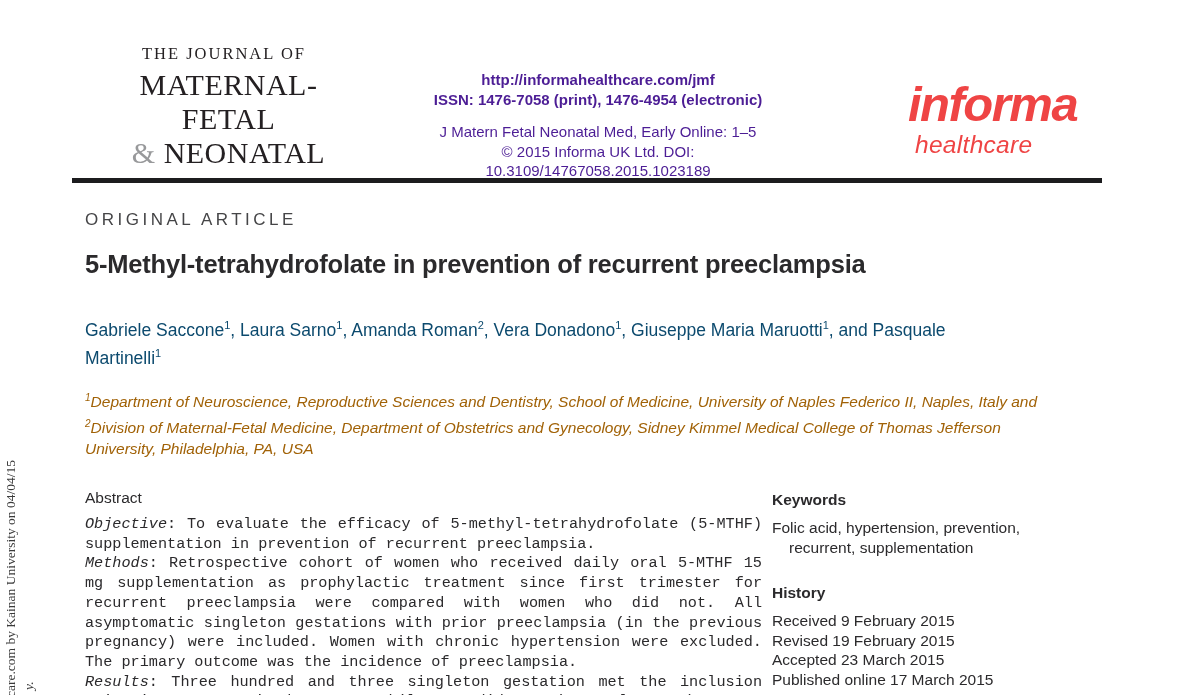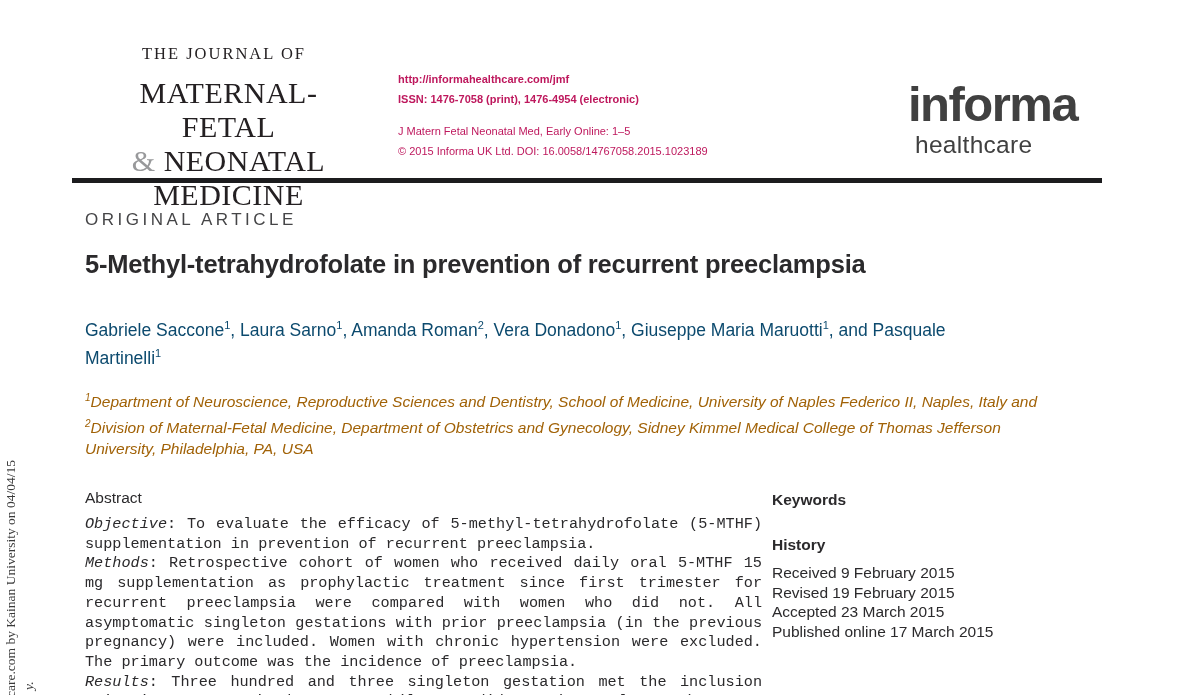--- a/index.html
+++ b/index.html
@@ -8,30 +8,30 @@
 
   
   .vtext{position:absolute;font-family:"Liberation Serif",serif;font-size:13.5px;color:#3a3a3a;
          white-space:nowrap;transform:rotate(-90deg);transform-origin:0 0;}
   .vtext.main{left:3px;top:697px;}
   .vtext.frag{left:21px;top:690px;font-style:italic;}
 
   
   .logo{position:absolute;left:84px;top:44px;width:280px;text-align:center;
         font-family:"Liberation Serif",serif;color:#242022;}
-  .logo .l1{font-size:16.5px;letter-spacing:2px;margin-bottom:12px;}
+  .logo .l1{font-size:16.5px;letter-spacing:2px;margin-bottom:4px;}
   .logo .big{font-size:30px;line-height:34px;letter-spacing:0.5px;margin-left:9px;}
   .logo .amp{color:#98999b;}
 
-  .hc{position:absolute;left:398px;top:70px;width:400px;text-align:left;
-      font-size:11px;line-height:19.5px;color:#be185d;}
+  .hc{position:absolute;left:398px;top:70px;width:400px;text-align:center;
+      font-size:15px;line-height:19.5px;color:#4c1d95;}
   .hc .b{font-weight:bold;}
   .hc .gap{margin-top:13px;}
 
-  .pub{position:absolute;left:908px;top:80px;color:#404040;}
+  .pub{position:absolute;left:908px;top:80px;color:#ef4444;font-style:italic;}
   .pub .informa{font-weight:bold;font-size:49px;line-height:48px;letter-spacing:-1.5px;}
   .pub .hcare{font-size:24.5px;margin:3px 0 0 7px;letter-spacing:0.3px;}
 
   .rule{position:absolute;left:72px;top:178px;width:1030px;height:5px;background:#1c1c1e;}
 
   
   .type{position:absolute;left:85px;top:210px;font-size:17px;letter-spacing:3.5px;color:#454547;}
   .title{position:absolute;left:85px;top:250px;margin:0;font-size:25.5px;font-weight:bold;
          color:#2b2a2c;letter-spacing:-0.2px;white-space:nowrap;}
   .authors{position:absolute;left:85px;top:314px;width:870px;font-size:17.5px;line-height:23px;color:#0c4a6e;}
@@ -57,28 +57,27 @@
 
 <div class="page">
 
   <div class="vtext main">care.com by Kainan University on 04/04/15</div>
   <div class="vtext frag">y.</div>
 
   <div class="logo">
     <div class="l1">THE JOURNAL OF</div>
     <div class="big">MATERNAL-FETAL</div>
     <div class="big"><span class="amp">&amp;</span> <span>NEONATAL</span></div>
-    <div class="big">MEDICINE</div>
   </div>
 
   <div class="hc">
     <div class="b">http://informahealthcare.com/jmf</div>
     <div class="b">ISSN: 1476-7058 (print), 1476-4954 (electronic)</div>
     <div class="gap">J Matern Fetal Neonatal Med, Early Online: 1–5</div>
-    <div>© 2015 Informa UK Ltd. DOI: 16.0058/14767058.2015.1023189</div>
+    <div>© 2015 Informa UK Ltd. DOI: 10.3109/14767058.2015.1023189</div>
   </div>
 
   <div class="pub">
     <div class="informa">informa</div>
     <div class="hcare">healthcare</div>
   </div>
 
   <div class="rule"></div>
 
   <div class="type">ORIGINAL ARTICLE</div>
@@ -91,20 +90,21 @@
     <div class="h">Abstract</div>
     <div id="absbody">
         <div class="p"><span class="lab">Objective</span>: To evaluate the efficacy of 5-methyl-tetrahydrofolate (5-MTHF) supplementation in prevention of recurrent preeclampsia.</div>
         <div class="p"><span class="lab">Methods</span>: Retrospective cohort of women who received daily oral 5-MTHF 15 mg supplementation as prophylactic treatment since first trimester for recurrent preeclampsia were compared with women who did not. All asymptomatic singleton gestations with prior preeclampsia (in the previous pregnancy) were included. Women with chronic hypertension were excluded. The primary outcome was the incidence of preeclampsia.</div>
         <div class="p"><span class="lab">Results</span>: Three hundred and three singleton gestation met the inclusion criteria: 157 received 5-MTHF, while 146 did not (control group). Women who received 5-MTHF had a significantly</div>
       </div>
   </section>
 
   <aside class="meta">
     <div class="h">Keywords</div>
+    <div class="kw">Folic acid, hypertension, prevention, recurrent, supplementation</div>
     <div class="h h2">History</div>
     <div class="hist" id="history">
         <div>Received 9 February 2015</div>
         <div>Revised 19 February 2015</div>
         <div>Accepted 23 March 2015</div>
         <div>Published online 17 March 2015</div>
       </div>
   </aside>
 
 </div>

